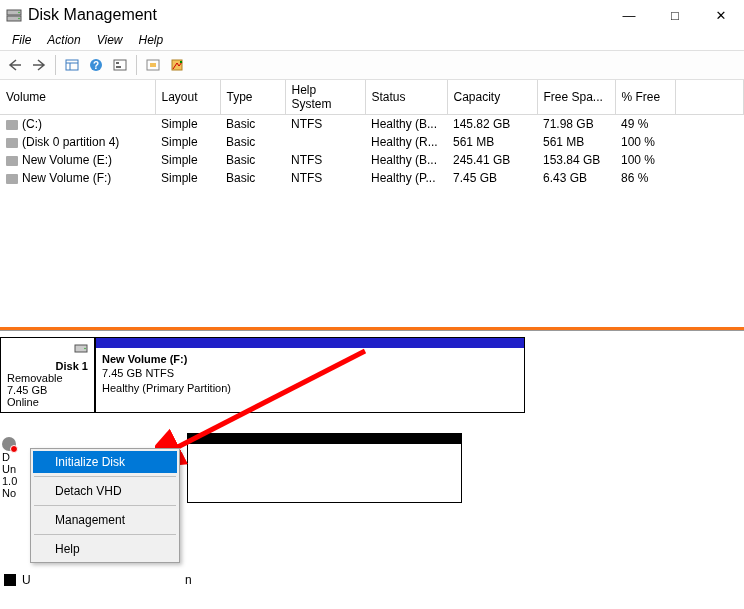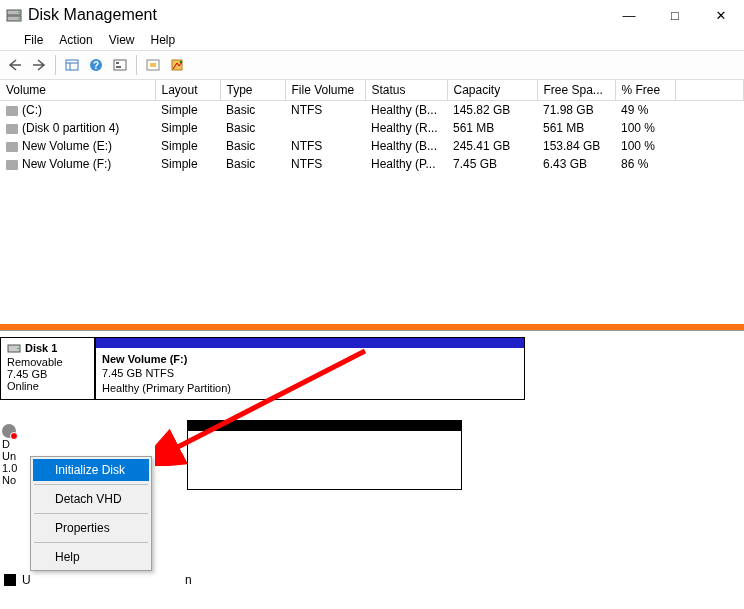--- a/index.html
+++ b/index.html
@@ -4,43 +4,43 @@
   <style>
     * { box-sizing: border-box; font-family: "Segoe UI", Tahoma, sans-serif; }
     body { margin: 0; width: 744px; height: 609px; background: #fff; overflow: hidden; font-size: 12px; color: #000; position: relative; }
 
     .titlebar { height: 30px; display: flex; align-items: center; padding-left: 6px; }
     .titlebar .app-icon { width: 16px; height: 16px; margin-right: 6px; display: inline-flex; align-items: center; justify-content: center; }
     .titlebar .title { flex: 1; font-size: 16px; }
     .win-controls { display: flex; height: 100%; }
     .win-btn { width: 46px; display: flex; align-items: center; justify-content: center; font-size: 13px; font-family: "Segoe UI Symbol", sans-serif; }
 
-    .menubar { height: 20px; display: flex; align-items: center; padding-left: 16px; }
+    .menubar { height: 20px; display: flex; align-items: center; padding-left: 4px; font-style: italic; }
     .menu-item { padding: 2px 8px; }
 
     .toolbar { height: 30px; display: flex; align-items: center; padding: 2px 4px; border-top: 1px solid #e0e0e0; border-bottom: 1px solid #e0e0e0; background: #fdfdfd; gap: 2px; }
     .tb-btn { width: 22px; height: 22px; display: flex; align-items: center; justify-content: center; border: 1px solid transparent; }
     .tb-sep { width: 1px; height: 20px; background: #ccc; margin: 0 3px; }
 
     .volume-table { width: 100%; border-collapse: collapse; }
     .volume-table th { text-align: left; font-weight: normal; background: #fff; border-right: 1px solid #d9d9d9; border-bottom: 1px solid #d9d9d9; padding: 3px 6px; font-size: 12px; height: 20px; }
     .volume-table td { padding: 2px 6px; font-size: 12px; height: 18px; white-space: nowrap; }
     .vol-icon { display: inline-block; width: 12px; height: 10px; background: #aaa; border-radius: 1px; margin-right: 4px; vertical-align: middle; position: relative; }
 
-    .top-panel { height: 250px; overflow: auto; border-bottom: 6px solid #f97316; }
+    .top-panel { height: 250px; overflow: auto; border-bottom: 3px solid #f97316; }
     .graphical { overflow: auto; border-top: 1px solid #999; }
 
     .disk-row { display: flex; margin: 6px 0; }
     .disk-label { width: 95px; border: 1px solid #000; padding: 4px 6px; font-size: 11px; background: #fff; }
-    .disk-label .dname { font-weight: bold; display: flex; align-items: flex-start; gap: 4px; }
+    .disk-label .dname { font-weight: bold; display: flex; align-items: flex-end; gap: 4px; flex-direction: column; }
     .disk-graphic { flex: 1; max-width: 430px; border: 1px solid #000; }
     .disk-header-bar { height: 10px; }
     .disk-body { padding: 4px 6px; font-size: 11px; line-height: 1.3; }
 
-    .context-menu { position: absolute; background: #f0f0f0; border: 1px solid #a0a0a0; box-shadow: 2px 2px 4px rgba(0,0,0,0.25); padding: 2px; font-size: 12px; width: 122px; z-index: 50; margin-top: 8px; }
+    .context-menu { position: absolute; background: #f0f0f0; border: 1px solid #a0a0a0; box-shadow: 2px 2px 4px rgba(0,0,0,0.25); padding: 2px; font-size: 12px; width: 150px; z-index: 50; }
     .ctx-item { padding: 4px 22px; }
     .ctx-item.selected { background: #0078d7; color: #fff; }
     .ctx-sep { height: 1px; background: #c0c0c0; margin: 3px 1px; }
 
     .arrow { position: absolute; z-index: 40; pointer-events: none; }
 
     .legend { position: absolute; bottom: 4px; left: 4px; display: flex; align-items: center; gap: 6px; font-size: 12px; }
     .legend-sq { width: 12px; height: 12px; border: 1px solid #000; background: #000; }
 
     .partial-disk2 { font-size: 11px; }
@@ -133,21 +133,21 @@
         <col style="width:90px">
         <col style="width:78px">
         <col style="width:60px">
         <col>
     </colgroup>
     <thead>
       <tr>
         <th>Volume</th>
         <th>Layout</th>
         <th>Type</th>
-        <th>File Volume</th>
+        <th>Help System</th>
         <th>Status</th>
         <th>Capacity</th>
         <th>Free Spa...</th>
         <th>% Free</th>
         <th></th>
       </tr>
     </thead>
     <tbody id="vol-body">
         <tr>
           <td><span class="vol-icon"></span>(C:)</td>
@@ -234,21 +234,21 @@
       <div class="disk-body" style="height:44px"></div>
     </div>
   </div>
 </div>
 
 <div class="context-menu" style="left:30px; top:448px;">
   <div class="ctx-item selected">Initialize Disk</div>
   <div class="ctx-sep"></div>
   <div class="ctx-item">Detach VHD</div>
   <div class="ctx-sep"></div>
-  <div class="ctx-item">Properties</div>
+  <div class="ctx-item">Management</div>
   <div class="ctx-sep"></div>
   <div class="ctx-item">Help</div>
 </div>
 
 <svg class="arrow" style="left:155px; top:346px;" width="220" height="120">
   <defs>
       <marker id="ah" markerWidth="12" markerHeight="12" refX="2" refY="4" orient="auto">
         <path d="M0,0 L0,8 L10,4 z" fill="#ff0000"></path>
       </marker>
     </defs>

